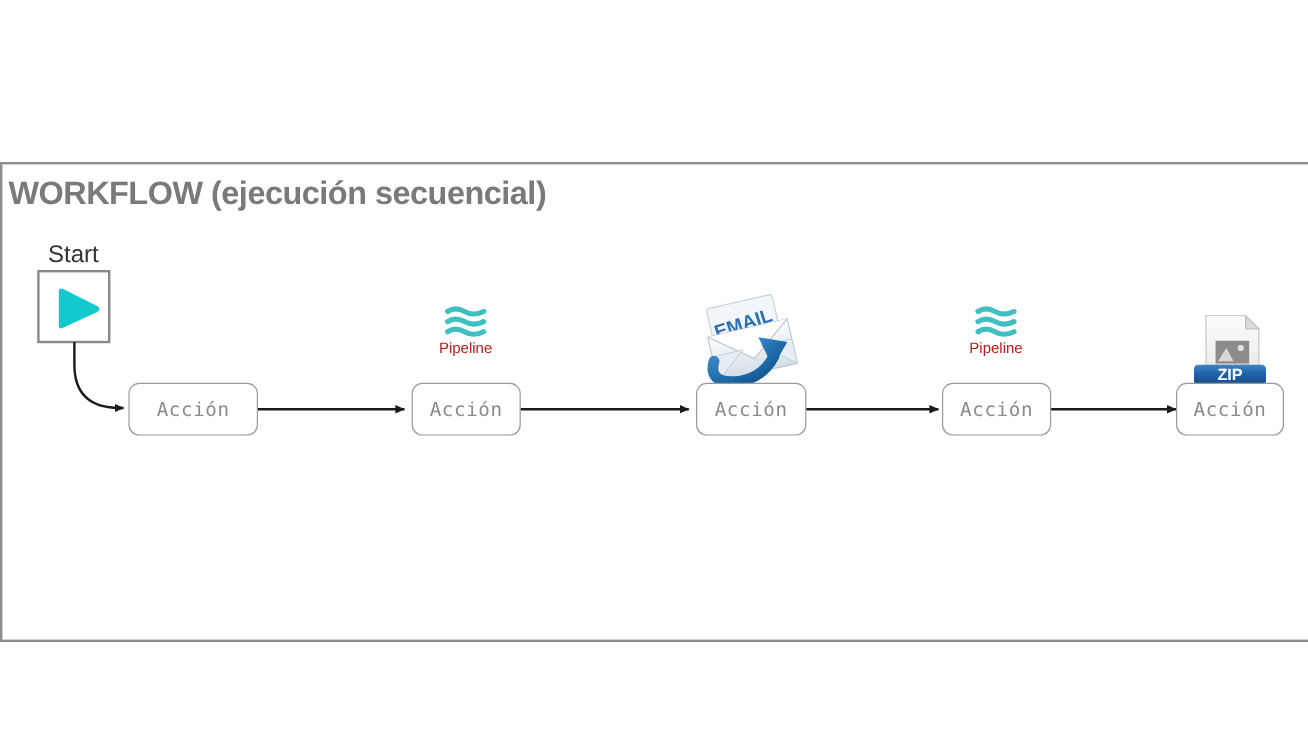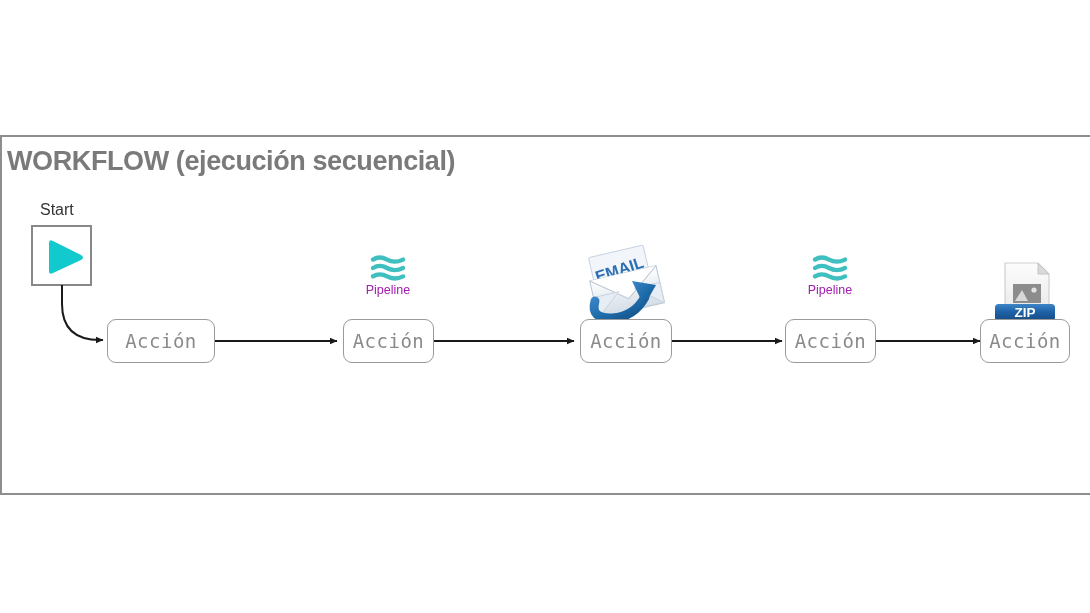--- a/index.html
+++ b/index.html
@@ -14,21 +14,21 @@
     overflow: hidden;
     position: relative;
   }
 
   
   #workflow-frame {
     position: absolute;
     left: 0;
     top: 135px;
     width: 1090px;
-    height: 360px;
+    height: 400px;
     box-sizing: border-box;
     border-top: 2px solid #8e8e8e;
     border-bottom: 2px solid #8e8e8e;
     border-left: 2px solid #8e8e8e;
     background: #ffffff;
   }
 
   
   #diagram-title {
     position: absolute;
@@ -40,21 +40,21 @@
     letter-spacing: -0.4px;
     white-space: nowrap;
     font-family: "Liberation Sans", sans-serif;
   }
 
   
   #start-label {
     position: absolute;
     left: 38px;
     top: 64px;
-    font-size: 16px;
+    font-size: 20px;
     color: #333333;
     font-family: "Liberation Sans", sans-serif;
   }
   #start-node {
     position: absolute;
     left: 29px;
     top: 88px;
     width: 61px;
     height: 61px;
     box-sizing: border-box;
@@ -76,37 +76,37 @@
     height: 44px;
     border: 1.6px solid #9a9a9a;
     border-radius: 9px;
     background: #ffffff;
     display: flex;
     align-items: center;
     justify-content: center;
   }
   .action-label {
     font-family: "DejaVu Sans Mono", "Liberation Mono", monospace;
-    font-size: 19px;
+    font-size: 16px;
     color: #8a8a8a;
     letter-spacing: 0.5px;
     white-space: nowrap;
   }
 
   
   .badge {
     position: absolute;
     display: flex;
     flex-direction: column;
     align-items: center;
     pointer-events: none;
   }
   .badge-caption {
     font-size: 12.5px;
-    color: #a21caf;
+    color: #b91c1c;
     font-family: "Liberation Sans", sans-serif;
     background: #ffffff;
     padding: 0 3px;
     line-height: 14px;
     white-space: nowrap;
   }
   .wave-icon { width: 38px; height: 30px; display: block; }
 
   
   .email-badge { width: 96px; height: 80px; }

